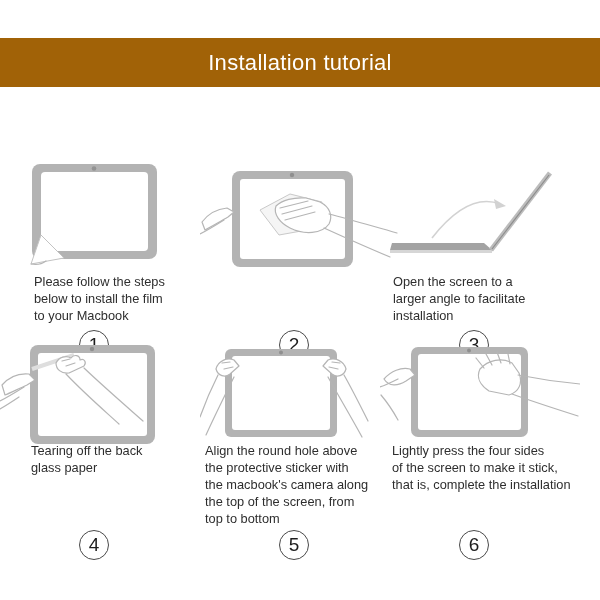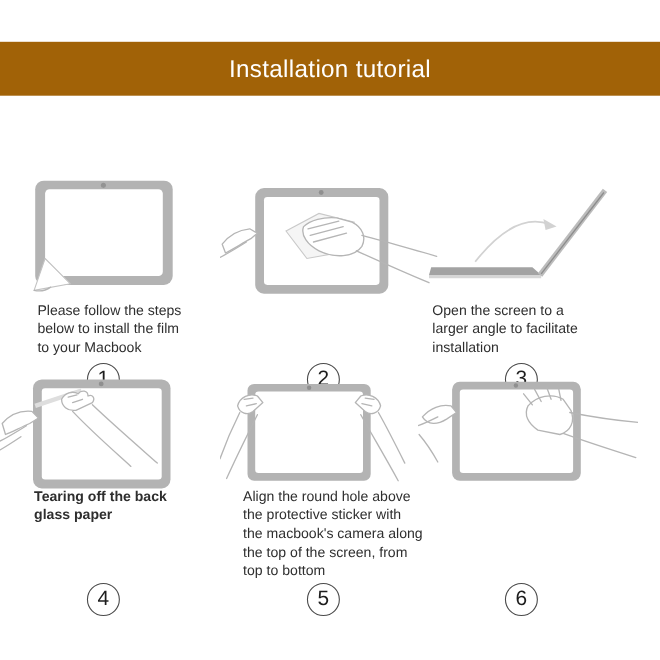--- a/index.html
+++ b/index.html
@@ -20,22 +20,22 @@
   .illus{position:absolute;left:0;width:200px;height:112px;}
   .r1 .illus{top:36px;} .r2 .illus{top:9px;}
   .caption{
     position:absolute;font-size:12.8px;line-height:17px;color:#2e2e2e;
     white-space:pre-line;
   }
   .r1 .caption{top:145px;} .r2 .caption{top:112px;}
   .cap1{left:34px;width:158px;}
   .cap2{left:28px;width:166px;}
   .cap3{left:13px;width:170px;}
-  .cap4{left:31px;width:160px;font-weight:bold;}
-  .cap5{left:21px;width:180px;}
+  .cap4{left:31px;width:160px;}
+  .cap5{left:5px;width:180px;}
   .cap6{left:12px;width:186px;}
   .stepnum{
     position:absolute;left:calc(50% - 21px);width:28px;height:28px;
     border:1.5px solid #4a4a4a;border-radius:50%;
     display:flex;align-items:center;justify-content:center;
     font-size:19px;color:#1d1d1d;background:#fff;
   }
   .r1 .stepnum{top:202px;} .r2 .stepnum{top:200px;}
   svg{display:block;}
   .ln{stroke:#b5b5b5;fill:none;stroke-width:1.2;stroke-linecap:round;}
@@ -159,16 +159,19 @@
     <path class="ln" d="M104 29 L96 19"></path>
     <path class="ln" d="M112 26 L106 15"></path>
     <path class="ln" d="M121 24 L117 13"></path>
     <path class="ln" d="M130 25 L128 15"></path>
     <path class="ln" d="M138 36 C158 40 178 43 200 45"></path>
     <path class="ln" d="M132 55 C154 63 176 70 198 77"></path>
     <path class="hand" d="M4 40 C11 32 21 28 30 30 L35 36 L26 42 C18 47 9 48 4 40 Z"></path>
     <path class="ln" d="M1 56 C7 63 13 72 18 81"></path>
     <path class="ln" d="M0 48 C6 46 12 43 18 40"></path>
   </svg>
+  <div class="caption cap6">Lightly press the four sides
+of the screen to make it stick,
+that is, complete the installation</div>
   <div class="stepnum">
       <span>6</span>
     </div>
 </div>
 
 </body></html>

